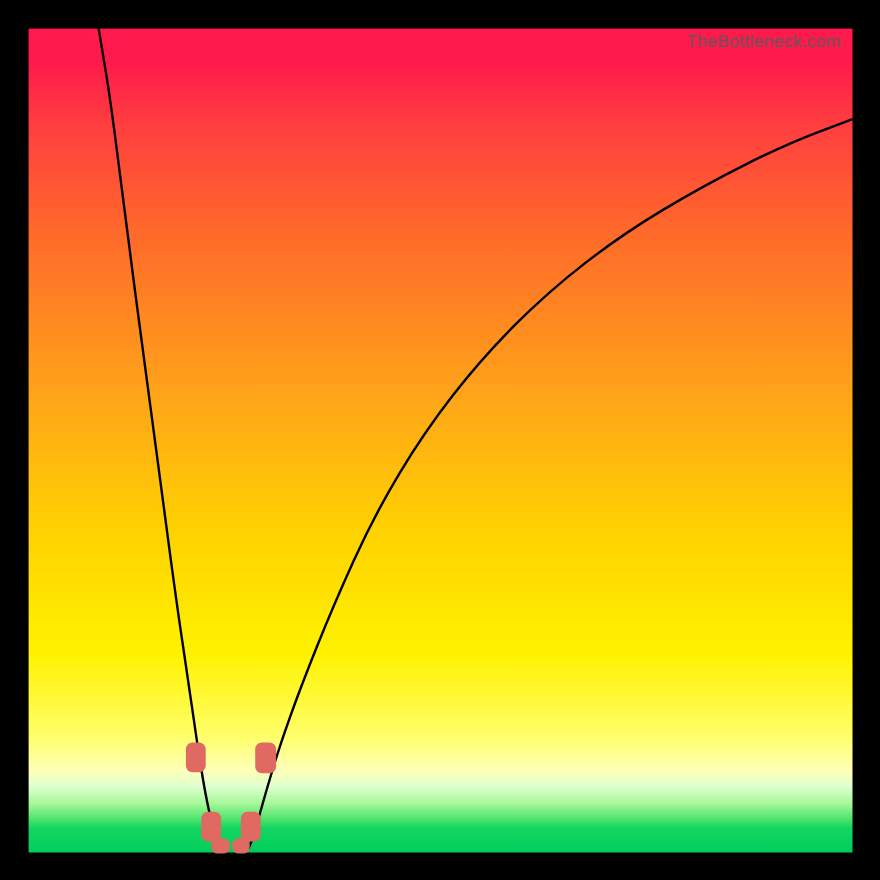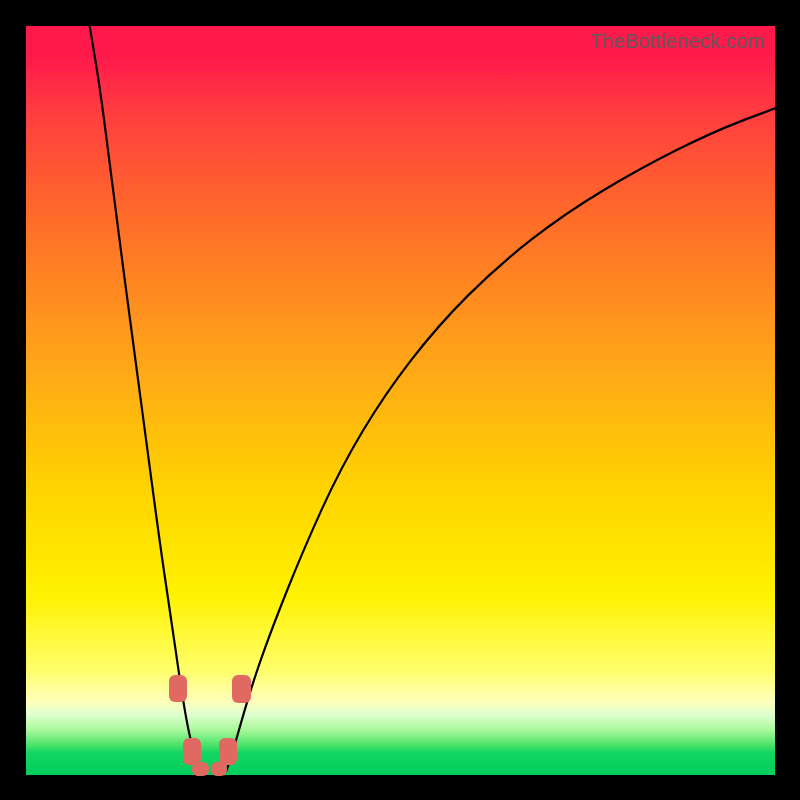--- a/index.html
+++ b/index.html
@@ -33,21 +33,21 @@
       #4be36a 96%,
       #14d661 97%,
       #00cd5d 100%
     );
   }
   .watermark {
     position: absolute;
     top: 4px;
     right: 10px;
     color: #5a5a5a;
-    font-size: 20px;
+    font-size: 16px;
     font-weight: 500;
     letter-spacing: 0.2px;
     z-index: 5;
   }
   svg.curves {
     position: absolute;
     left: 0; top: 0;
     width: 749px; height: 749px;
     z-index: 2;
   }

